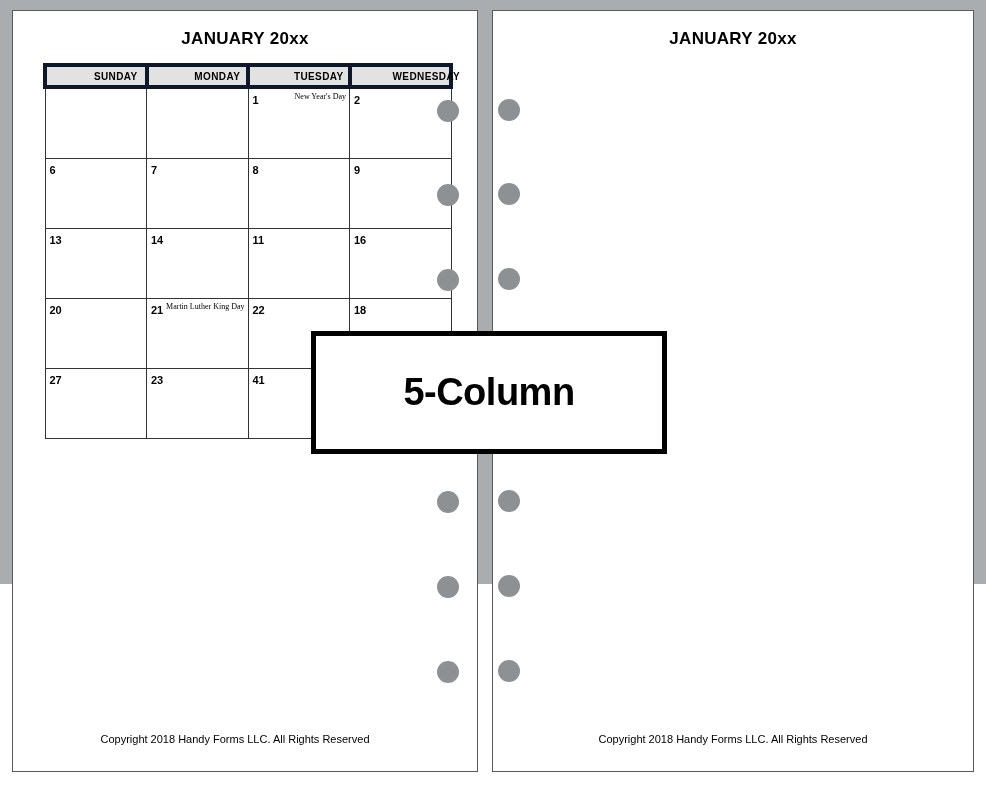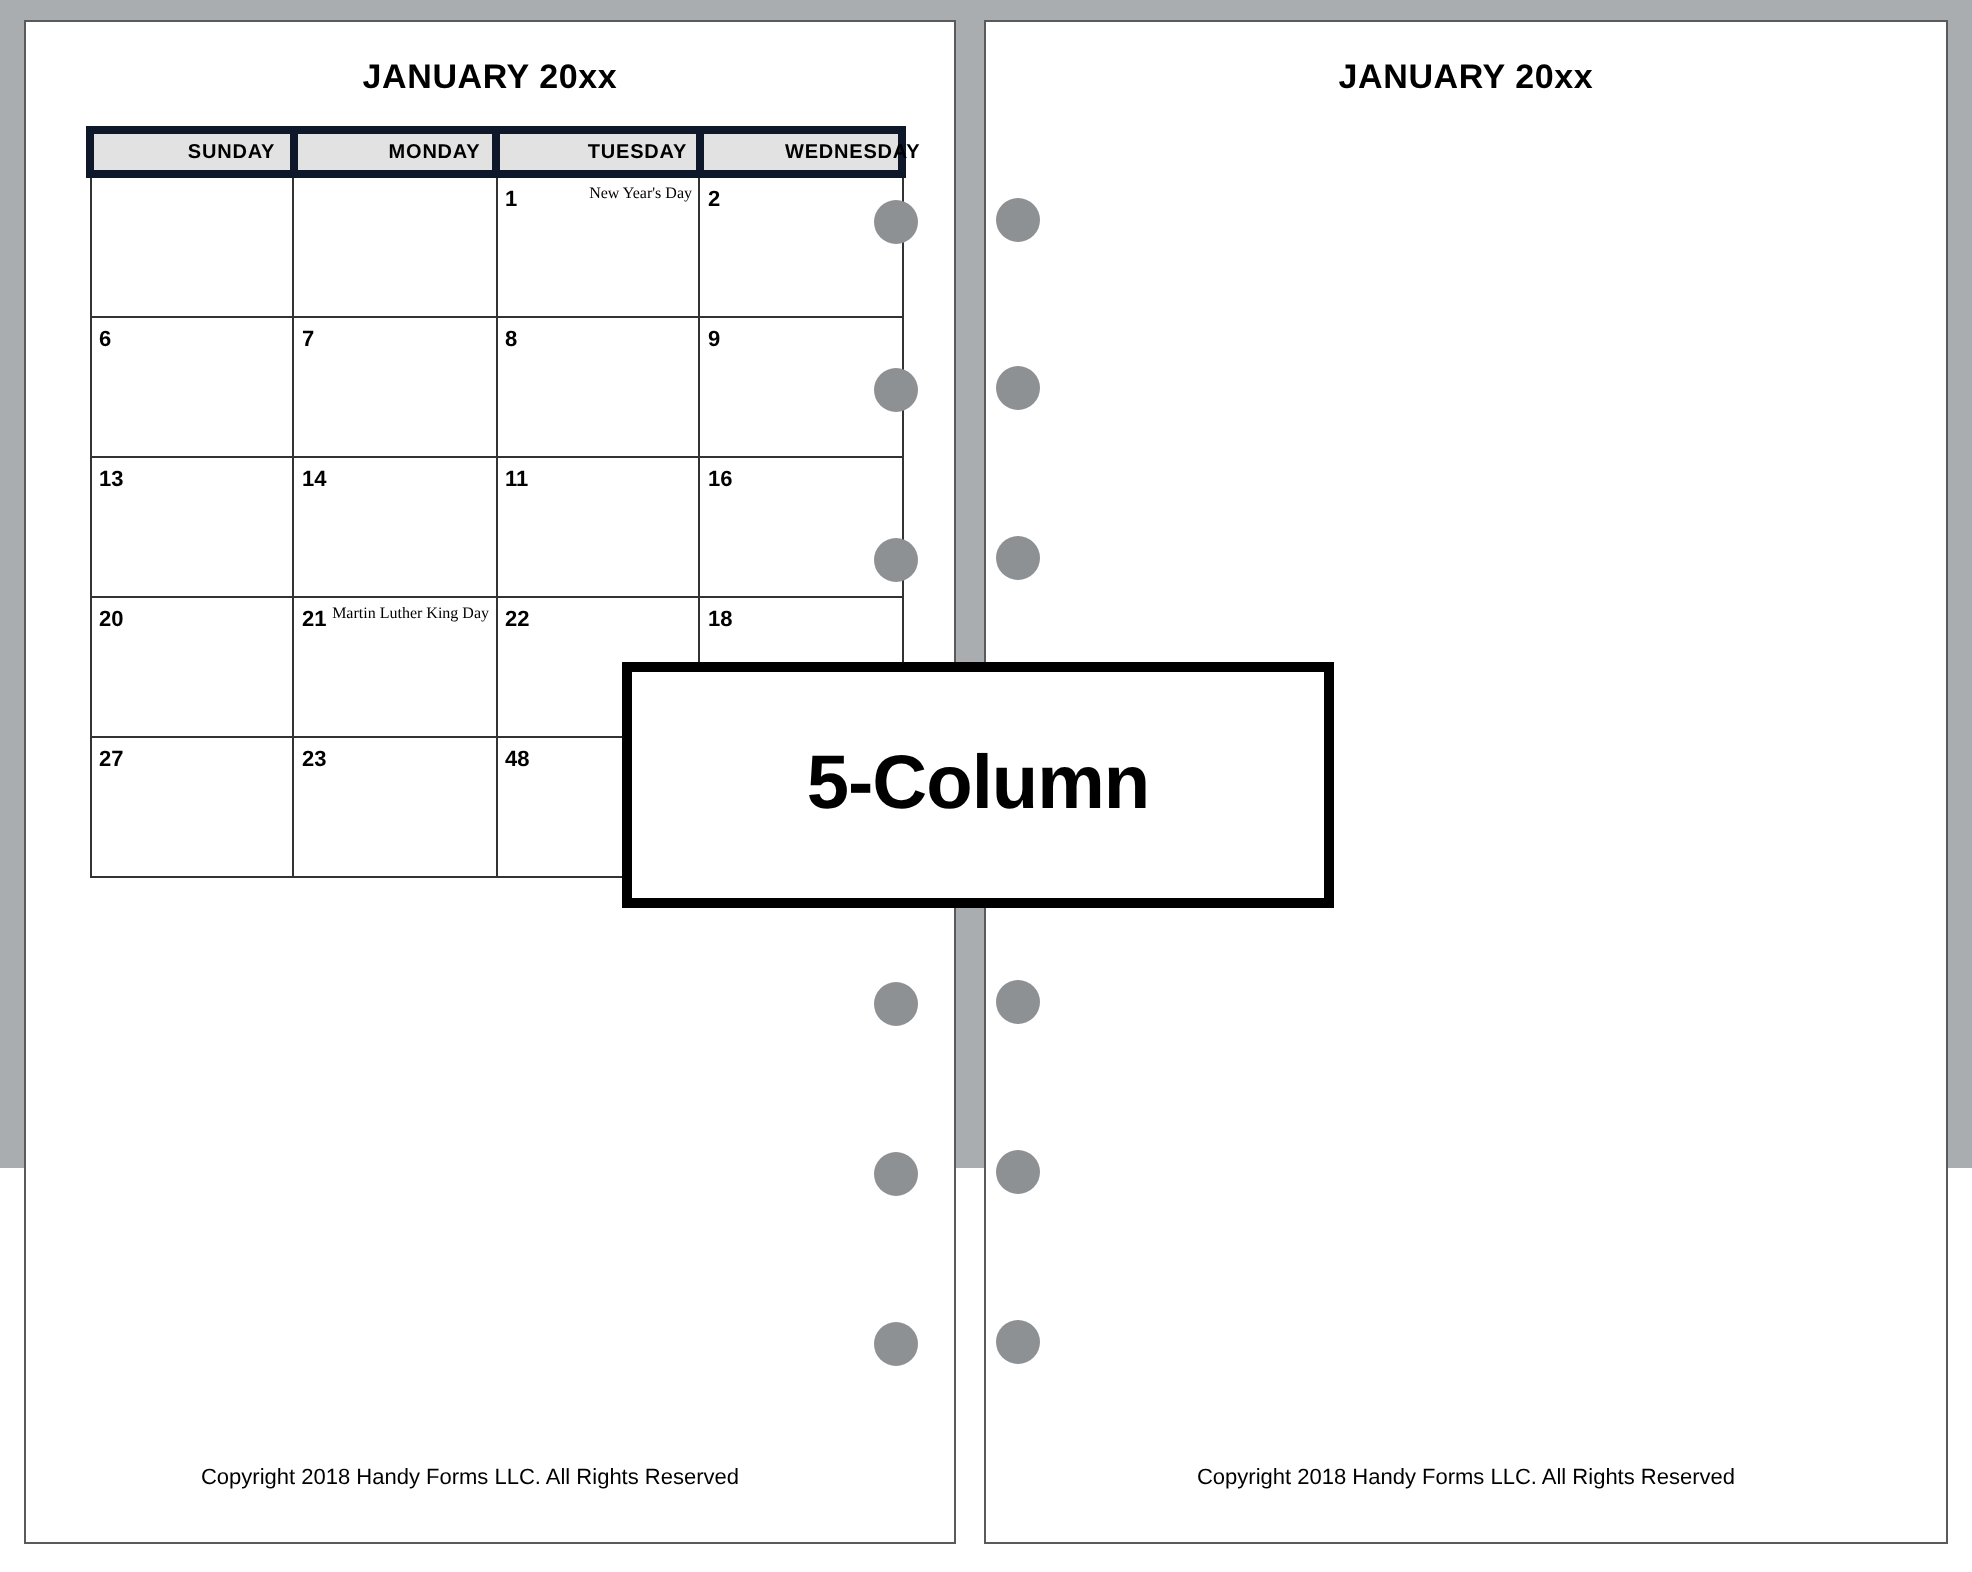--- a/index.html
+++ b/index.html
@@ -175,21 +175,21 @@
         </tr>
         <tr>
           <td><span class="daynum">20</span><span class="holiday"></span></td>
           <td><span class="daynum">21</span><span class="holiday">Martin Luther King Day</span></td>
           <td><span class="daynum">22</span><span class="holiday"></span></td>
           <td><span class="daynum">18</span><span class="holiday"></span></td>
         </tr>
         <tr>
           <td><span class="daynum">27</span><span class="holiday"></span></td>
           <td><span class="daynum">23</span><span class="holiday"></span></td>
-          <td><span class="daynum">48</span><span class="holiday"></span></td>
+          <td><span class="daynum">41</span><span class="holiday"></span></td>
           <td><span class="daynum">30</span><span class="holiday"></span></td>
         </tr>
       </tbody>
     </table>
 
     <div class="copyright copyright-left">Copyright 2018 Handy Forms LLC. All Rights Reserved</div>
   </div>
 
   <div class="sheet sheet-right">
     <div class="month-title">JANUARY 20xx</div>

